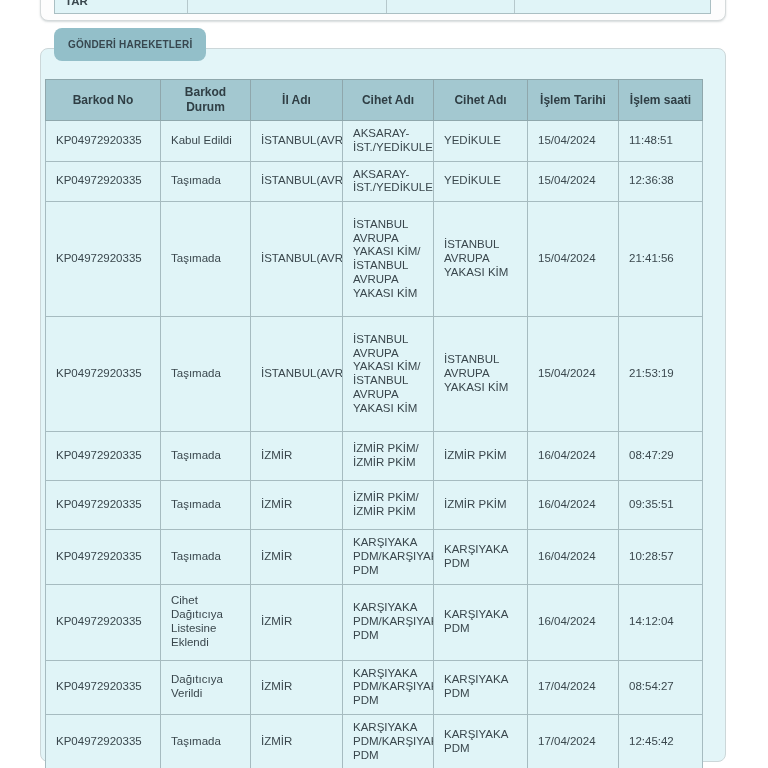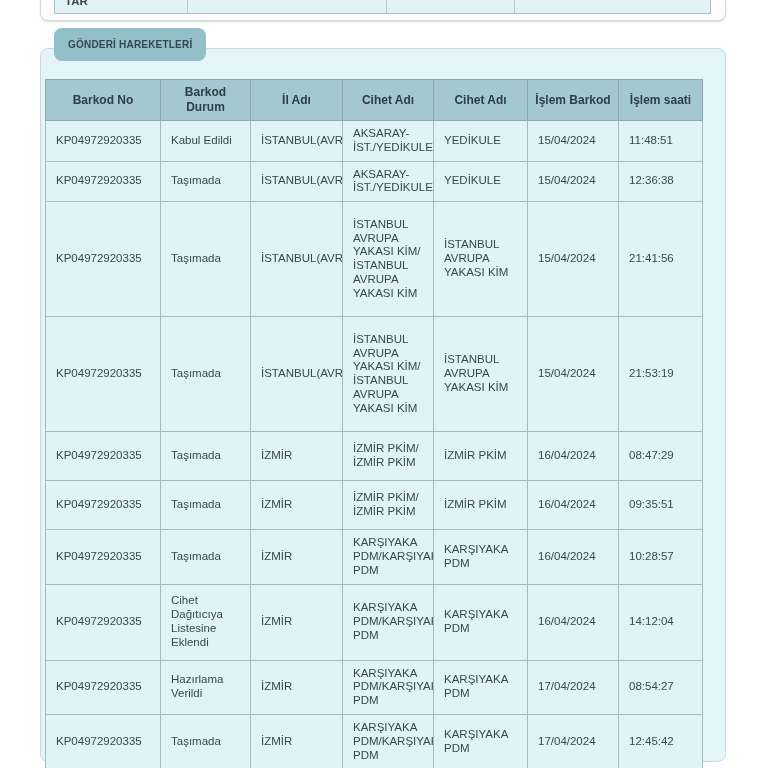--- a/index.html
+++ b/index.html
@@ -121,21 +121,21 @@
         <col class="c5">
         <col class="c6">
     </colgroup>
     <thead>
       <tr id="header-row">
           <th class="c0">Barkod No</th>
           <th class="c1">Barkod Durum</th>
           <th class="c2">İl Adı</th>
           <th class="c3">Cihet Adı</th>
           <th class="c4">Cihet Adı</th>
-          <th class="c5">İşlem Barkod</th>
+          <th class="c5">İşlem Tarihi</th>
           <th class="c6">İşlem saati</th>
         </tr>
     </thead>
     <tbody id="table-body">
         <tr class="r0">
           <td class="c0">KP04972920335</td>
           <td class="c1">Kabul Edildi</td>
           <td class="c2">İSTANBUL(AVRUPA)</td>
           <td class="c3">AKSARAY-İST./YEDİKULE</td>
           <td class="c4">YEDİKULE</td>
@@ -200,21 +200,21 @@
           <td class="c0">KP04972920335</td>
           <td class="c1">Cihet Dağıtıcıya Listesine Eklendi</td>
           <td class="c2">İZMİR</td>
           <td class="c3">KARŞIYAKA PDM/KARŞIYAKA PDM</td>
           <td class="c4">KARŞIYAKA PDM</td>
           <td class="c5">16/04/2024</td>
           <td class="c6">14:12:04</td>
         </tr>
         <tr class="r8">
           <td class="c0">KP04972920335</td>
-          <td class="c1">Hazırlama Verildi</td>
+          <td class="c1">Dağıtıcıya Verildi</td>
           <td class="c2">İZMİR</td>
           <td class="c3">KARŞIYAKA PDM/KARŞIYAKA PDM</td>
           <td class="c4">KARŞIYAKA PDM</td>
           <td class="c5">17/04/2024</td>
           <td class="c6">08:54:27</td>
         </tr>
         <tr class="r9">
           <td class="c0">KP04972920335</td>
           <td class="c1">Taşımada</td>
           <td class="c2">İZMİR</td>

